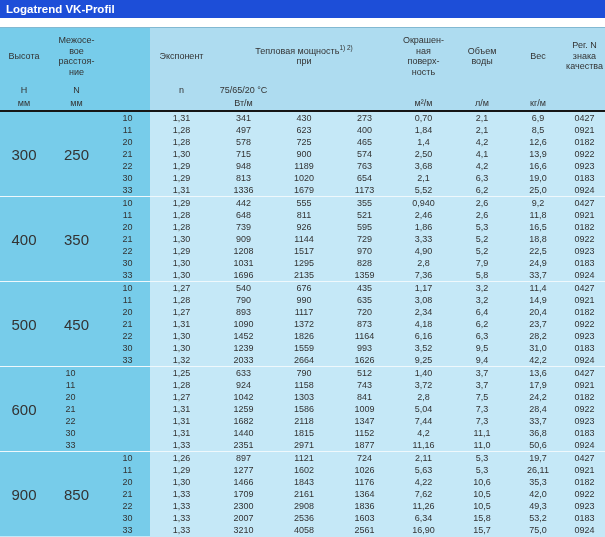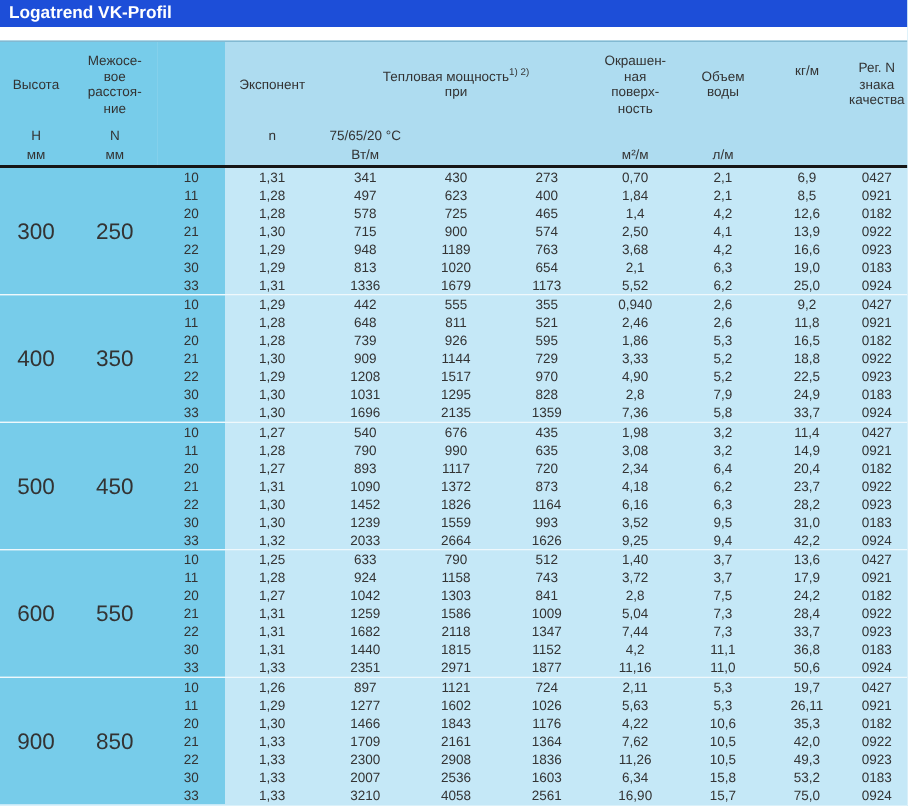--- a/index.html
+++ b/index.html
@@ -122,20 +122,21 @@
     <div class="hcell w-vol">
       <div class="names">Объем
 воды</div>
       <div class="units">
         <div class="unitline"></div>
         <div class="unitline">л/м</div>
       </div>
     </div>
 
     <div class="hcell w-wt">
+      <div class="names">Вес</div>
       <div class="units">
         <div class="unitline"></div>
         <div class="unitline">кг/м</div>
       </div>
     </div>
 
     <div class="hcell w-reg">
       <div class="names">Рег. N
 знака
 качества</div>
@@ -335,21 +336,21 @@
             <div class="typecell">30</div>
             <div class="typecell">33</div>
           </div>
         </div>
         <div class="group-right">
           <div class="drow">
             <div class="dcell w-n">1,27</div>
             <div class="dcell w-t75">540</div>
             <div class="dcell w-t90">676</div>
             <div class="dcell w-t70">435</div>
-            <div class="dcell w-surf">1,98</div>
+            <div class="dcell w-surf">1,17</div>
             <div class="dcell w-vol">3,2</div>
             <div class="dcell w-wt">11,4</div>
             <div class="dcell w-reg">0427</div>
           </div>
           <div class="drow">
             <div class="dcell w-n">1,28</div>
             <div class="dcell w-t75">790</div>
             <div class="dcell w-t90">990</div>
             <div class="dcell w-t70">635</div>
             <div class="dcell w-surf">3,08</div>
@@ -405,21 +406,20 @@
             <div class="dcell w-surf">9,25</div>
             <div class="dcell w-vol">9,4</div>
             <div class="dcell w-wt">42,2</div>
             <div class="dcell w-reg">0924</div>
           </div>
         </div>
       </div>
       <div class="group">
         <div class="group-left">
           <div class="gval w-height">600</div>
-          <div class="gval w-spacing">550</div>
           <div class="gtype w-type">
             <div class="typecell">10</div>
             <div class="typecell">11</div>
             <div class="typecell">20</div>
             <div class="typecell">21</div>
             <div class="typecell">22</div>
             <div class="typecell">30</div>
             <div class="typecell">33</div>
           </div>
         </div>

